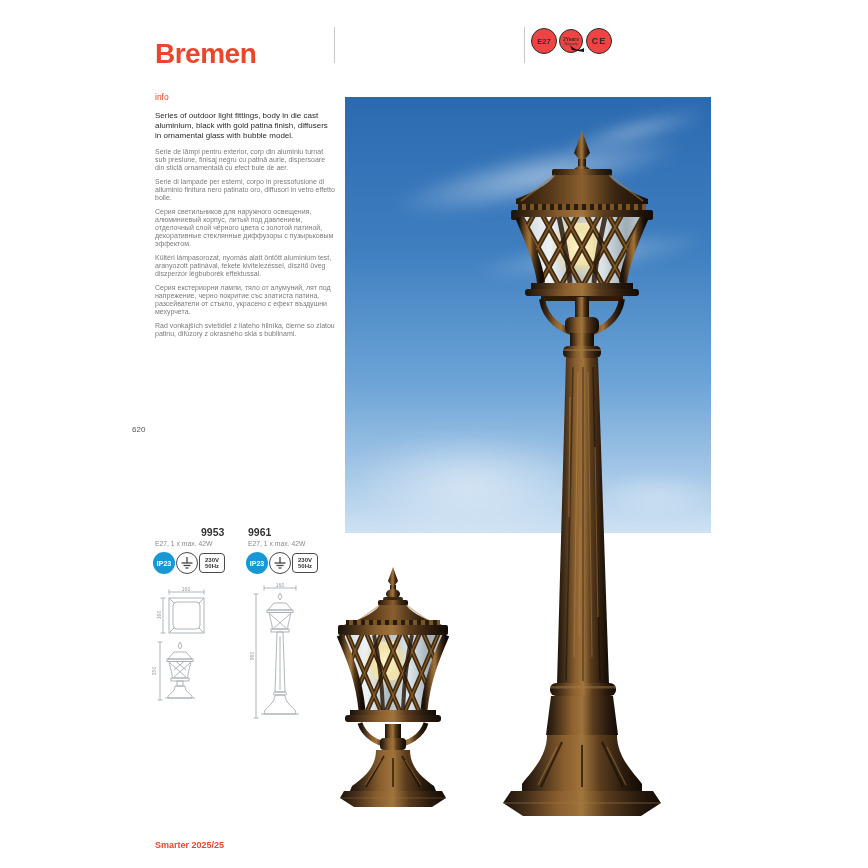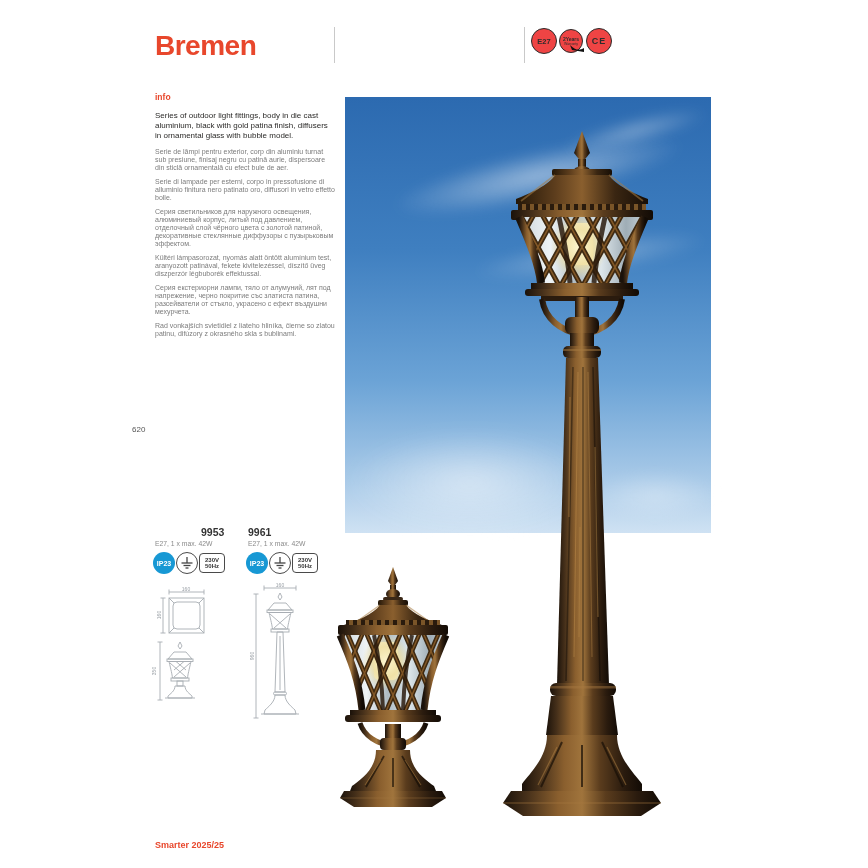--- a/index.html
+++ b/index.html
@@ -1,35 +1,35 @@
 <!DOCTYPE html>
 <html><head>
 <meta charset="utf-8">
 <style>
   html,body{margin:0;padding:0;background:#fff;}
   .page{position:relative;width:868px;height:868px;background:#ffffff;overflow:hidden;
         font-family:"Liberation Sans",sans-serif;color:#2e2d2c;}
   
-  .brand{position:absolute;left:155px;top:30px;font-size:28px;font-weight:bold;
+  .brand{position:absolute;left:155px;top:38px;font-size:28px;font-weight:bold;
          letter-spacing:-0.5px;color:#e8472c;}
   .vline{position:absolute;top:27px;width:1px;height:36px;background:#c9c9c9;}
   .vline.l1{left:334px}
   .vline.l2{left:524px}
   .badge{position:absolute;border:1.4px solid #2b2b2b;border-radius:50%;
          display:flex;align-items:center;justify-content:center;flex-direction:column;
          background:#ef4444;box-sizing:border-box;}
   .badge.e27{left:531px;top:28px;width:26px;height:26px;font-size:7.5px;font-weight:bold;}
   .badge.warranty{left:559px;top:29px;width:24px;height:24px;}
   .badge.ce{left:586px;top:28px;width:26px;height:26px;font-size:9px;font-weight:bold;letter-spacing:1px;}
   .warranty .w1{font-size:5px;font-weight:bold;line-height:5px;}
   .warranty .w2{font-size:3.5px;line-height:4px;}
   .warranty svg{position:absolute;right:-3px;bottom:-1px;}
   
   .info-col{position:absolute;left:155px;top:92px;width:180px;}
-  .info-col h3{margin:0 0 9px 0;font-size:8.5px;font-weight:bold;color:#e8472c;}
+  .info-col h3{margin:0 0 9px 0;font-size:8.5px;font-weight:normal;color:#e8472c;}
   .info-col .lead{margin:0 0 7px 0;font-size:8px;line-height:1.26;font-weight:normal;color:#2b2a28;}
   .info-col p.tr{margin:0 0 5.5px 0;font-size:7px;line-height:1.16;color:#7c7c7c;}
   .pagenum{position:absolute;left:132px;top:425px;font-size:8px;color:#555;}
   
   .pcode{position:absolute;font-size:10.5px;font-weight:bold;color:#333;}
   .pspec{position:absolute;font-size:6.8px;color:#8a8a8a;}
   .ip{position:absolute;width:22px;height:22px;border-radius:50%;background:#1798d4;color:#fff;
       font-size:7px;font-weight:bold;display:flex;align-items:center;justify-content:center;}
   .earth{position:absolute;width:22px;height:22px;border-radius:50%;border:1.3px solid #4a4a4a;
       box-sizing:border-box;display:flex;align-items:center;justify-content:center;background:#fff;}

